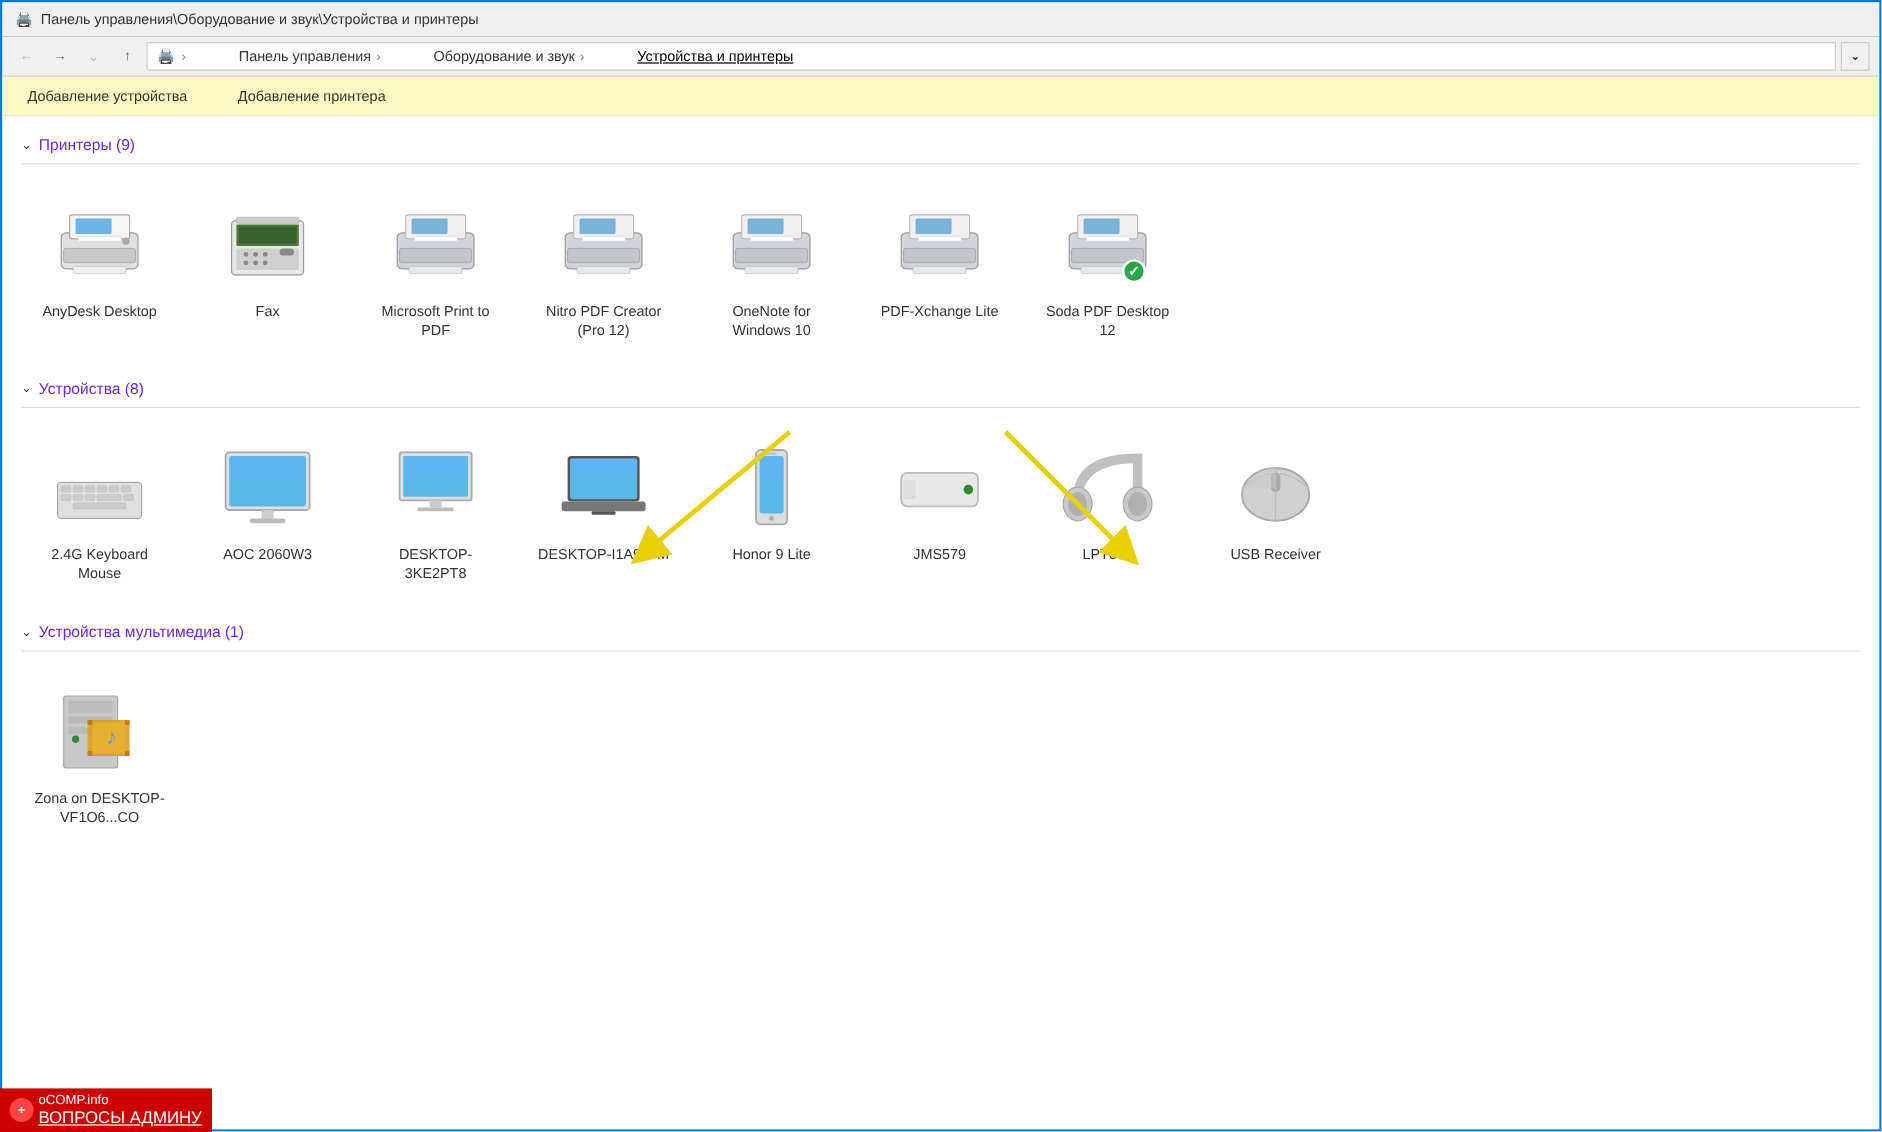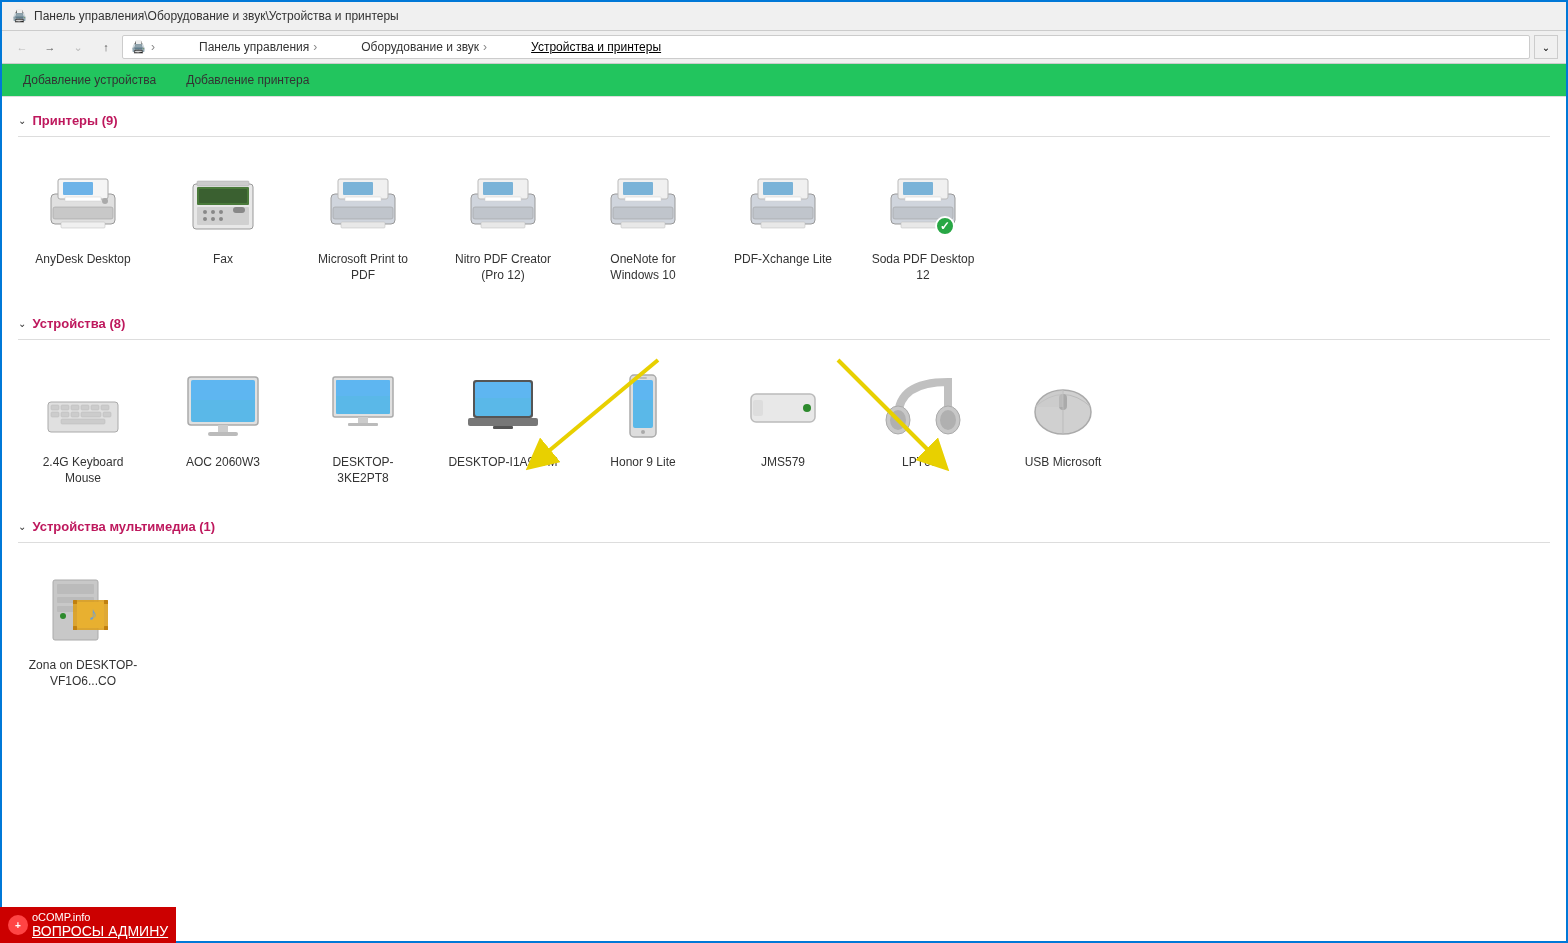--- a/index.html
+++ b/index.html
@@ -67,26 +67,26 @@
     .breadcrumb-item.active { color: #000; font-weight: 500; text-decoration: underline; }
     .nav-dropdown { 
       width: 24px; height: 24px;
       border: 1px solid #ccc;
       background: #f0f0f0;
       cursor: pointer;
       display: flex; align-items: center; justify-content: center;
       font-size: 10px;
     }
     .toolbar {
-      background: #22c55e;
+      background: #fef9c3;
       border-bottom: 1px solid #ddd;
       padding: 4px 8px;
       display: flex;
       align-items: center;
-      gap: 4px;
+      gap: 16px;
     }
     .toolbar-btn {
       background: transparent;
       border: 1px solid transparent;
       padding: 4px 12px;
       cursor: pointer;
       border-radius: 2px;
       font-size: 12px;
       color: #333;
     }
@@ -103,22 +103,22 @@
       padding: 8px 0 6px 0;
       cursor: pointer;
       user-select: none;
     }
     .section-header-icon {
       font-size: 10px;
       color: #333;
     }
     .section-header-title {
       font-size: 13px;
-      font-weight: 700;
-      color: #be185d;
+      font-weight: 400;
+      color: #6d28d9;
     }
     .section-divider {
       border: none;
       border-top: 1px solid #ddd;
       margin: 2px 0 10px 0;
     }
     .devices-grid {
       display: flex;
       flex-wrap: wrap;
       gap: 10px;
@@ -499,21 +499,21 @@
             <ellipse cx="40" cy="40" rx="28" ry="22" fill="#d0d0d0" stroke="#aaa" stroke-width="1.5"></ellipse>
             <path d="M12 35 Q40 10 68 35" stroke="#bbb" stroke-width="1" fill="none"></path>
 
             <rect x="36" y="22" width="8" height="16" rx="4" fill="#aaa"></rect>
 
             <line x1="40" y1="18" x2="40" y2="62" stroke="#bbb" stroke-width="1"></line>
 
             <path d="M12 35 Q26 18 40 18 L40 35 Z" fill="rgba(200,200,200,0.5)"></path>
           </svg>
         </div>
-        <span class="device-label">USB Microsoft</span>
+        <span class="device-label">USB Receiver</span>
       </div>
 
     </div>
 
     <div class="section-header">
       <span class="section-header-icon">⌄</span>
       <span class="section-header-title">Устройства мультимедиа (1)</span>
     </div>
     <hr class="section-divider">
 

